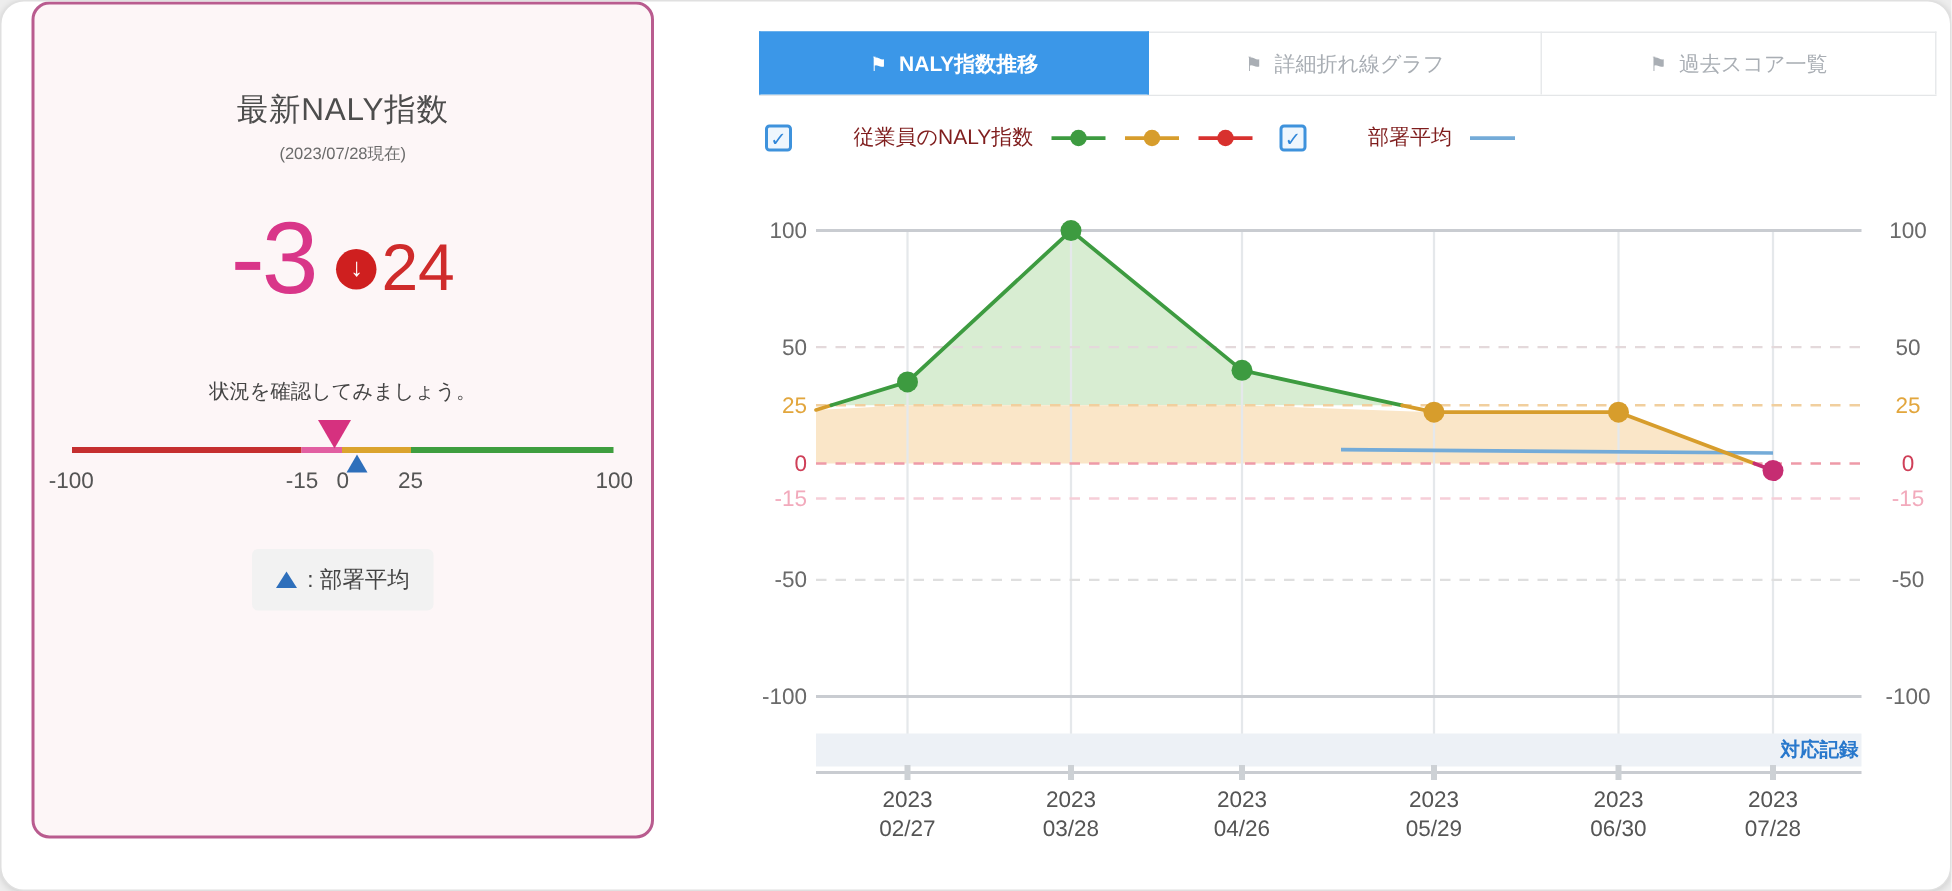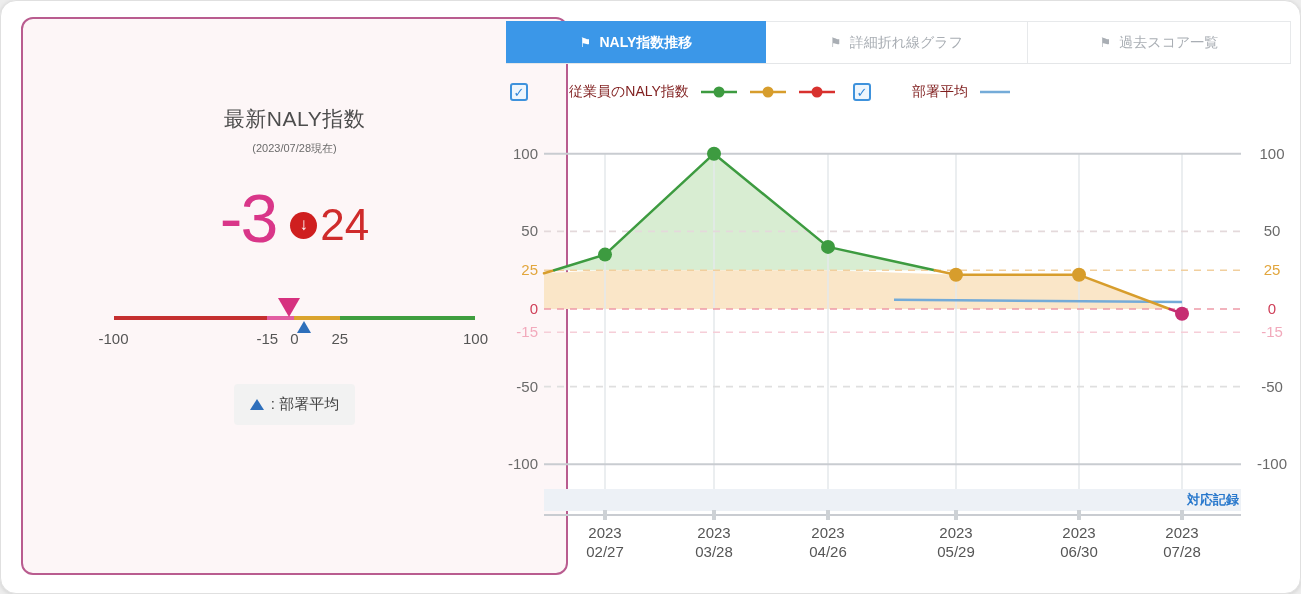--- a/index.html
+++ b/index.html
@@ -13,26 +13,26 @@
     width: 1301px; height: 594px;
     background: #ffffff;
     border: 1px solid #e0e0e0;
     border-radius: 16px;
     overflow: hidden;
     box-shadow: 0 1px 4px rgba(0,0,0,.12);
   }
 
   
   .card {
-    position: absolute; left: 20px; top: 16px;
-    width: 547px; height: 558px;
+    position: absolute; left: 20px; top: 0;
+    width: 415px; height: 558px;
     background: #fdf6f7;
     border: 2px solid #b95c8f;
     border-radius: 12px;
-    padding-top: 86px;
+    padding-top: 56px;
     text-align: center;
   }
   .card-title { font-size: 21px; color: #4d4d4d; letter-spacing: .5px; }
   .card-asof  { font-size: 11px; color: #6b6b6b; margin-top: 8px; }
   .score-row {
     margin-top: 24px;
     display: flex; align-items: center; justify-content: center;
     height: 76px;
   }
   .score-main { font-size: 68px; color: #d93689; line-height: 1; letter-spacing: -2px; }
@@ -140,20 +140,21 @@
     <div class="card-title">最新NALY指数</div>
     <div class="card-asof">(2023/07/28現在)</div>
 
     <div class="score-row">
       <span class="score-main">-3</span>
       <span class="delta-badge">↓</span>
       <span class="delta-val">24</span>
     </div>
 
     <div class="warn-text">
+      <div>状況を確認してみましょう。</div>
     </div>
 
     <div class="scale-wrap">
       <div class="scale-bar" id="scale-bar">
           <div style="flex: 0 0 42.5%; background: rgb(197, 47, 47);"></div>
           <div style="flex: 0 0 7.5%; background: rgb(226, 95, 162);"></div>
           <div style="flex: 0 0 12.5%; background: rgb(219, 164, 46);"></div>
           <div style="flex: 0 0 37.5%; background: rgb(63, 158, 63);"></div>
         </div>
       <div class="tri-down" id="score-marker" style="left: 48.5%;"></div>

